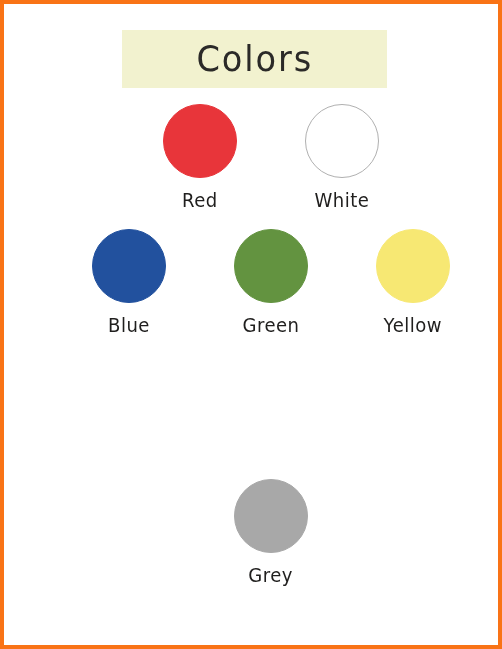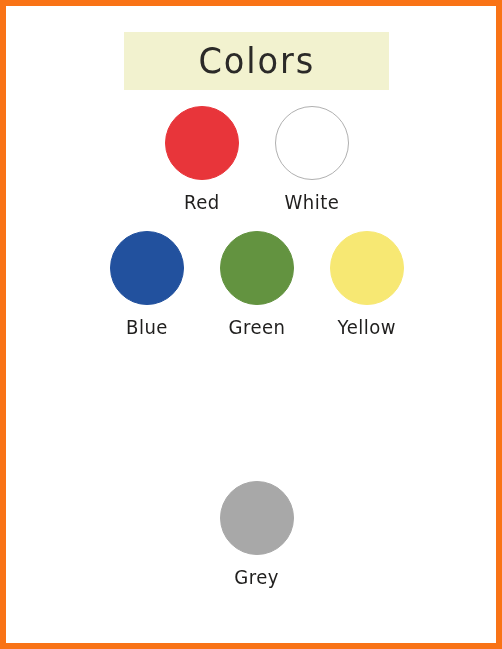--- a/index.html
+++ b/index.html
@@ -11,21 +11,21 @@
     height: 649px;
     background: #ffffff;
     font-family: "DejaVu Sans", sans-serif;
     overflow: hidden;
   }
   #page {
     position: relative;
     width: 502px;
     height: 649px;
     box-sizing: border-box;
-    border: 6px solid #f97316;
+    border: 4px solid #f97316;
     background: #ffffff;
   }
   #title-banner {
     position: absolute;
     left: 118px;
     top: 26px;
     width: 265px;
     height: 58px;
     background: #f2f2cf;
     display: flex;
@@ -54,20 +54,21 @@
     flex-direction: row;
     justify-content: center;
     align-items: flex-start;
     height: 125px;
   }
   .swatch-cell {
     width: 110px;
     display: flex;
     flex-direction: column;
     align-items: center;
+    margin-left: 32px;
   }
   .swatch-circle {
     width: 74px;
     height: 74px;
     border-radius: 50%;
     box-sizing: border-box;
   }
   .swatch-label {
     margin-top: 11px;
     font-family: "DejaVu Sans", sans-serif;

